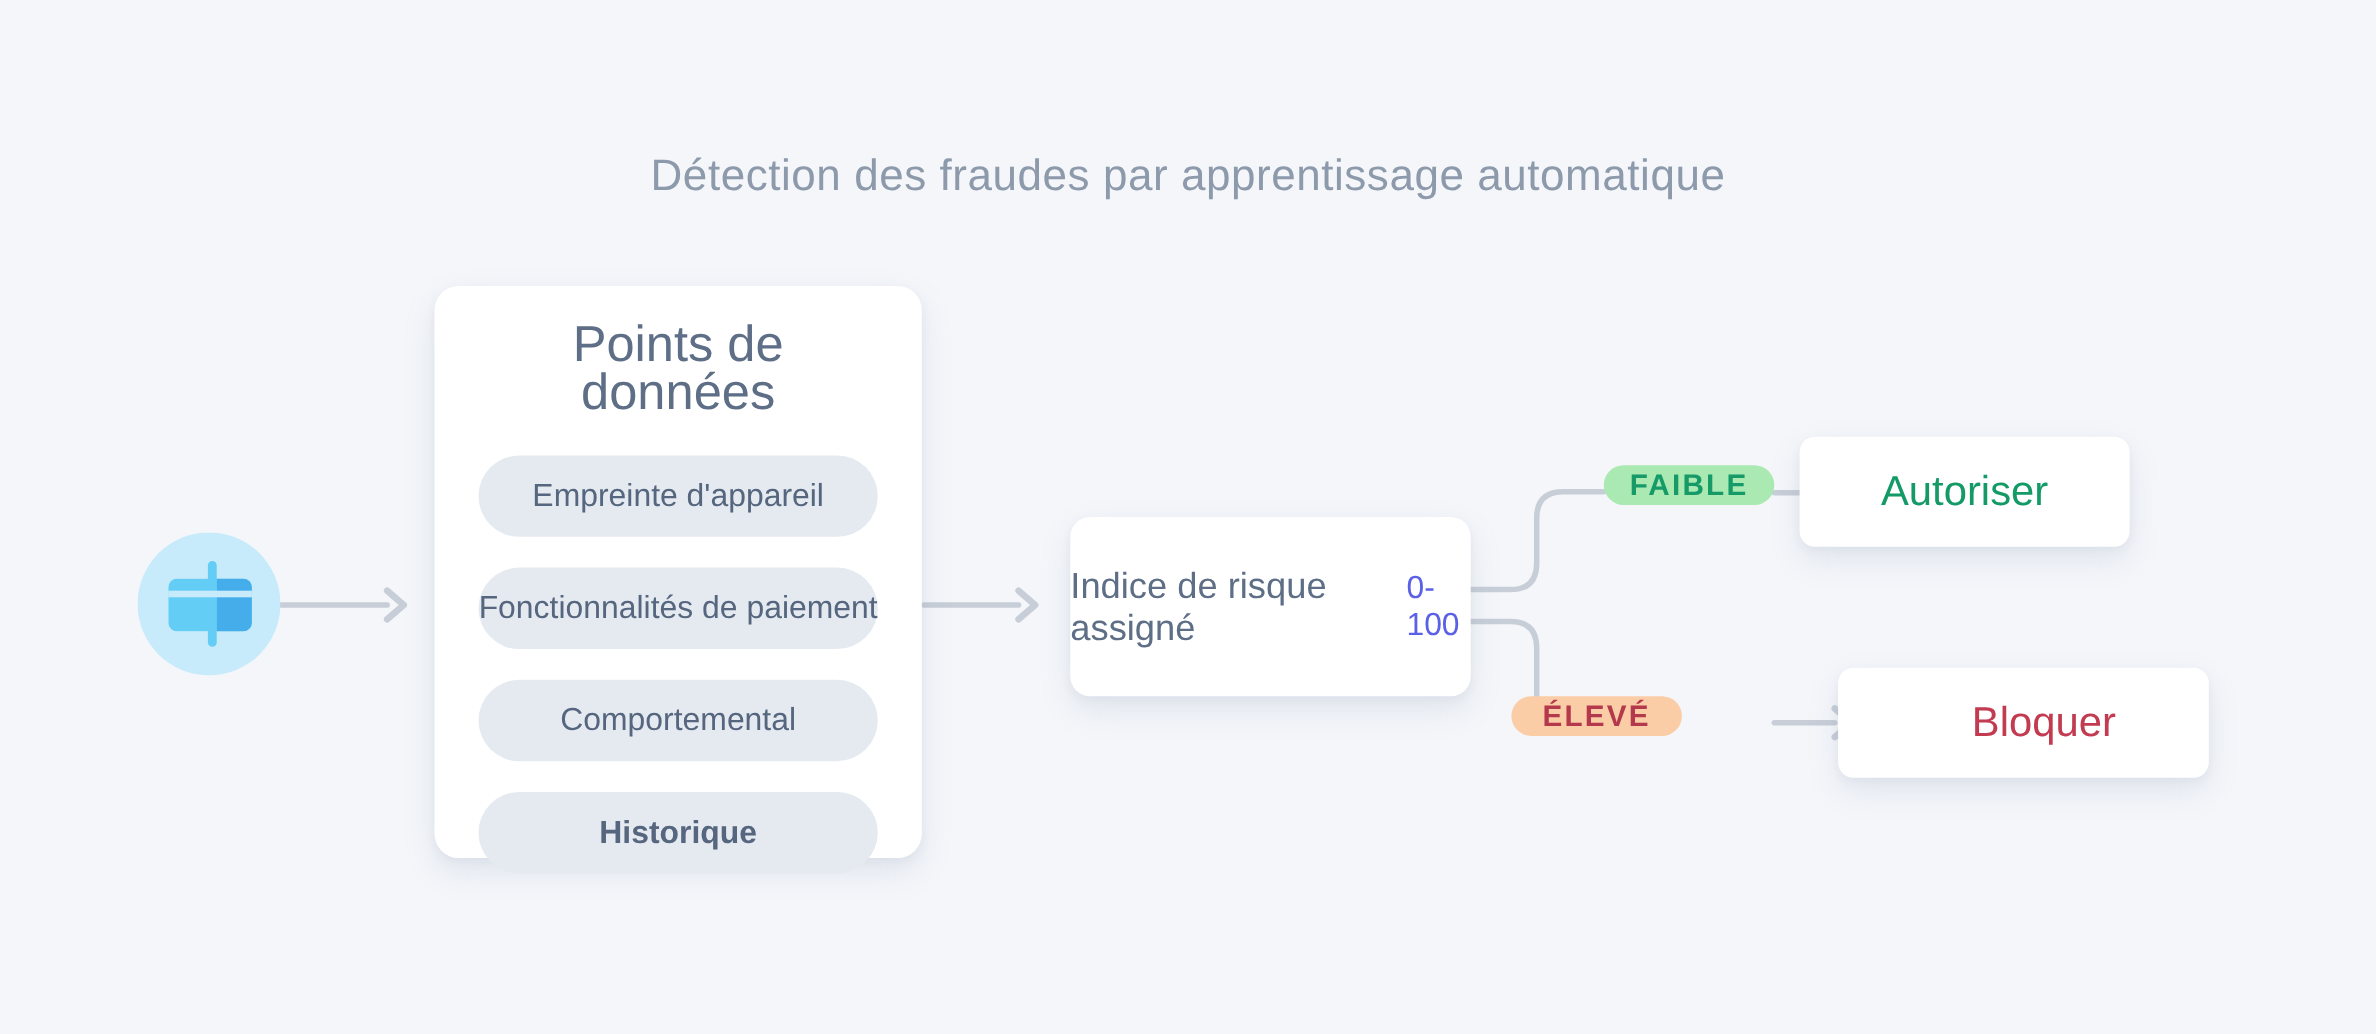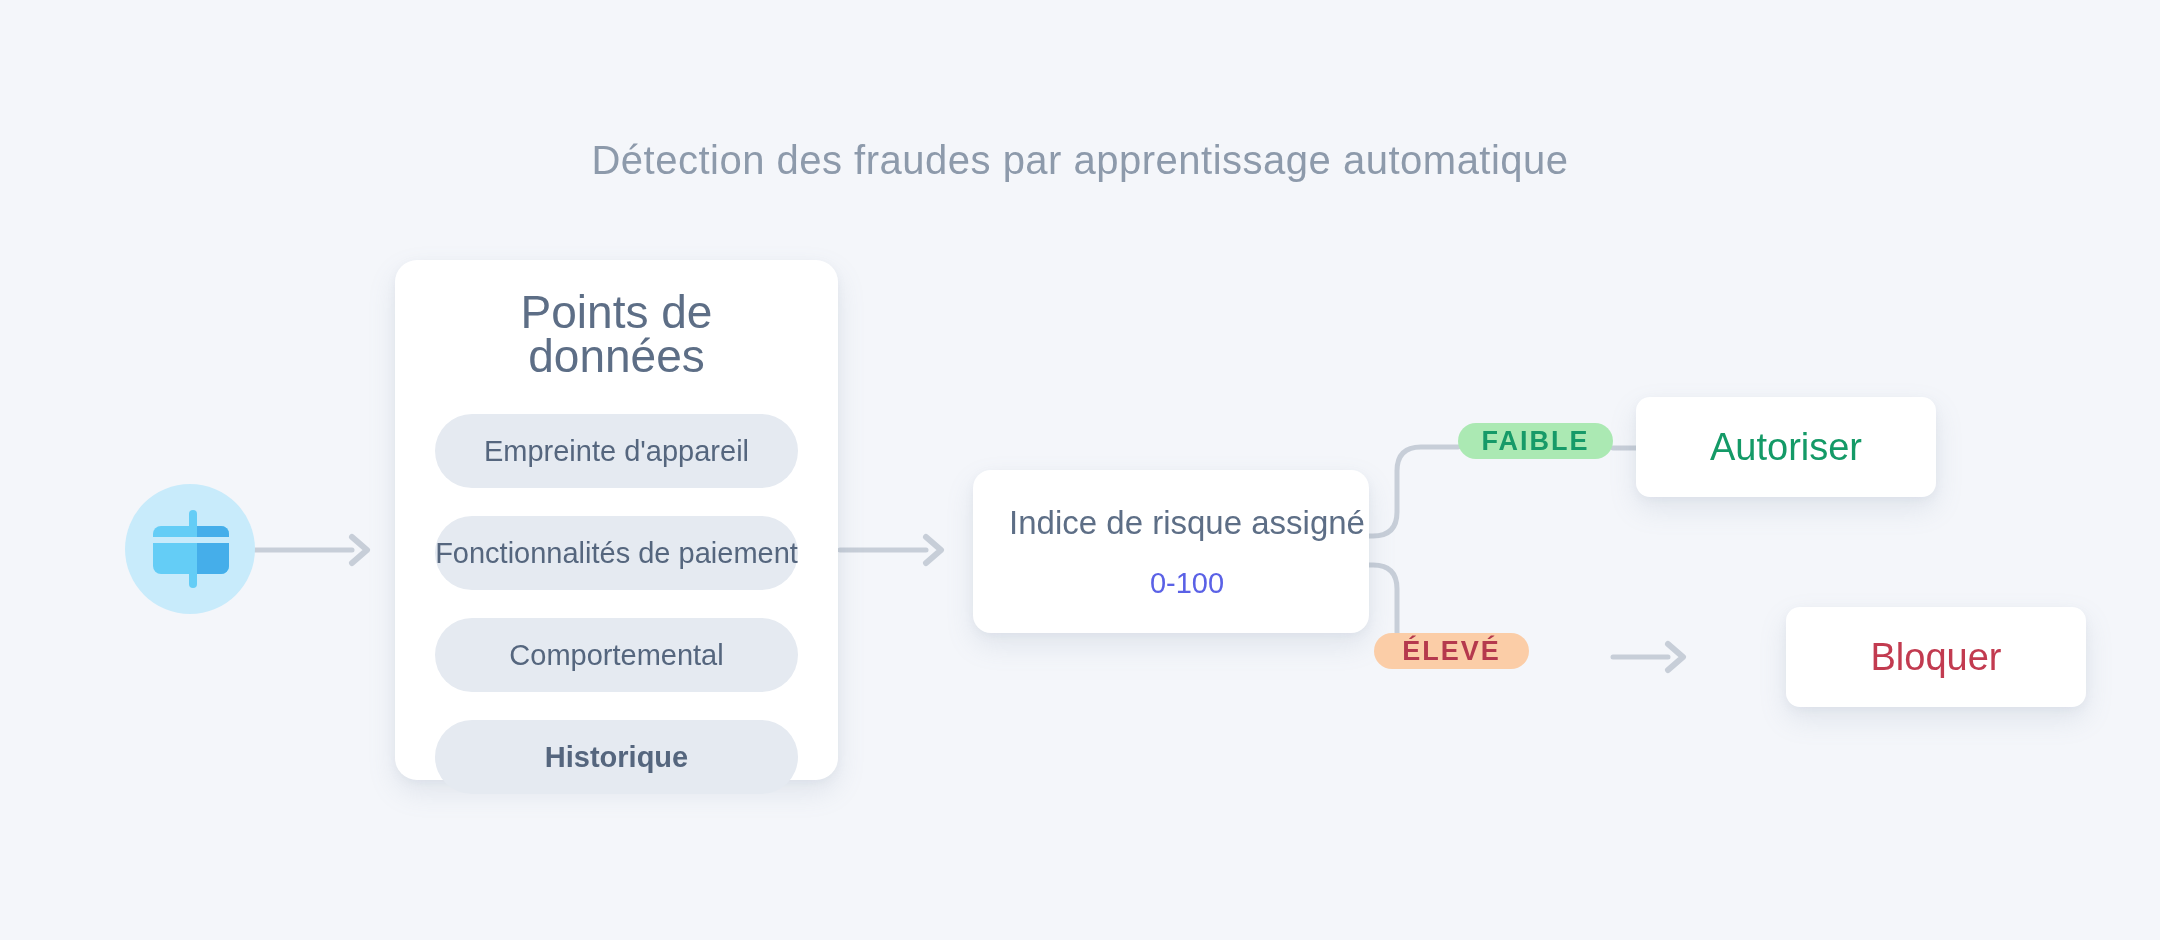--- a/index.html
+++ b/index.html
@@ -41,40 +41,40 @@
     height:74px;border-radius:37px;flex:0 0 auto;
     background:var(--pill-bg,#e5eaf1);
     display:flex;align-items:center;justify-content:center;
     font-size:29px;color:var(--pill-text,#55667e);
     margin-bottom:28px;
   }
   .pill:last-child{margin-bottom:4px;font-weight:bold;}
 
   .risk-card{
     left:973px;top:470px;width:364px;height:163px;border-radius:18px;
-    display:flex;flex-direction:column;align-items:center;justify-content:center;gap:25px;padding-left:32px;
+    display:flex;flex-direction:row;align-items:center;justify-content:center;gap:25px;
   }
   .risk-title{font-size:33px;color:var(--heading-text,#5d6e86);}
   .risk-range{font-size:29px;font-weight:500;color:var(--range-text,#5a61e6);}
 
   .badge{
     position:absolute;width:155px;height:36px;border-radius:25px;
     display:flex;align-items:center;justify-content:center;
     font-size:27px;font-weight:700;letter-spacing:2px;
   }
   .badge.low{left:1458px;top:423px;background:var(--low-badge-bg,#abe9b3);color:var(--low-badge-text,#169a68);}
   .badge.high{left:1374px;top:633px;background:var(--high-badge-bg,#fbcda7);color:var(--high-badge-text,#b5394d);}
 
   .outcome{
     width:300px;height:100px;border-radius:14px;
     display:flex;align-items:center;justify-content:center;
     font-size:38px;font-weight:500;
   }
   .outcome.allow{left:1624px;top:397px;color:var(--allow-text,#149a67);margin-left:12px;}
-  .outcome.block{left:1786px;top:607px;color:var(--block-text,#c23b50);}
+  .outcome.block{left:1671px;top:607px;color:var(--block-text,#c23b50);padding-left:37px;}
 </style>
 </head>
 <body>
 
 <div class="stage">
 
   <div class="title">Détection des fraudes par apprentissage automatique</div>
 
   <svg class="connectors" viewBox="0 0 2160 940" aria-hidden="true">
     <path class="line" d="M255 550 H352"></path>

